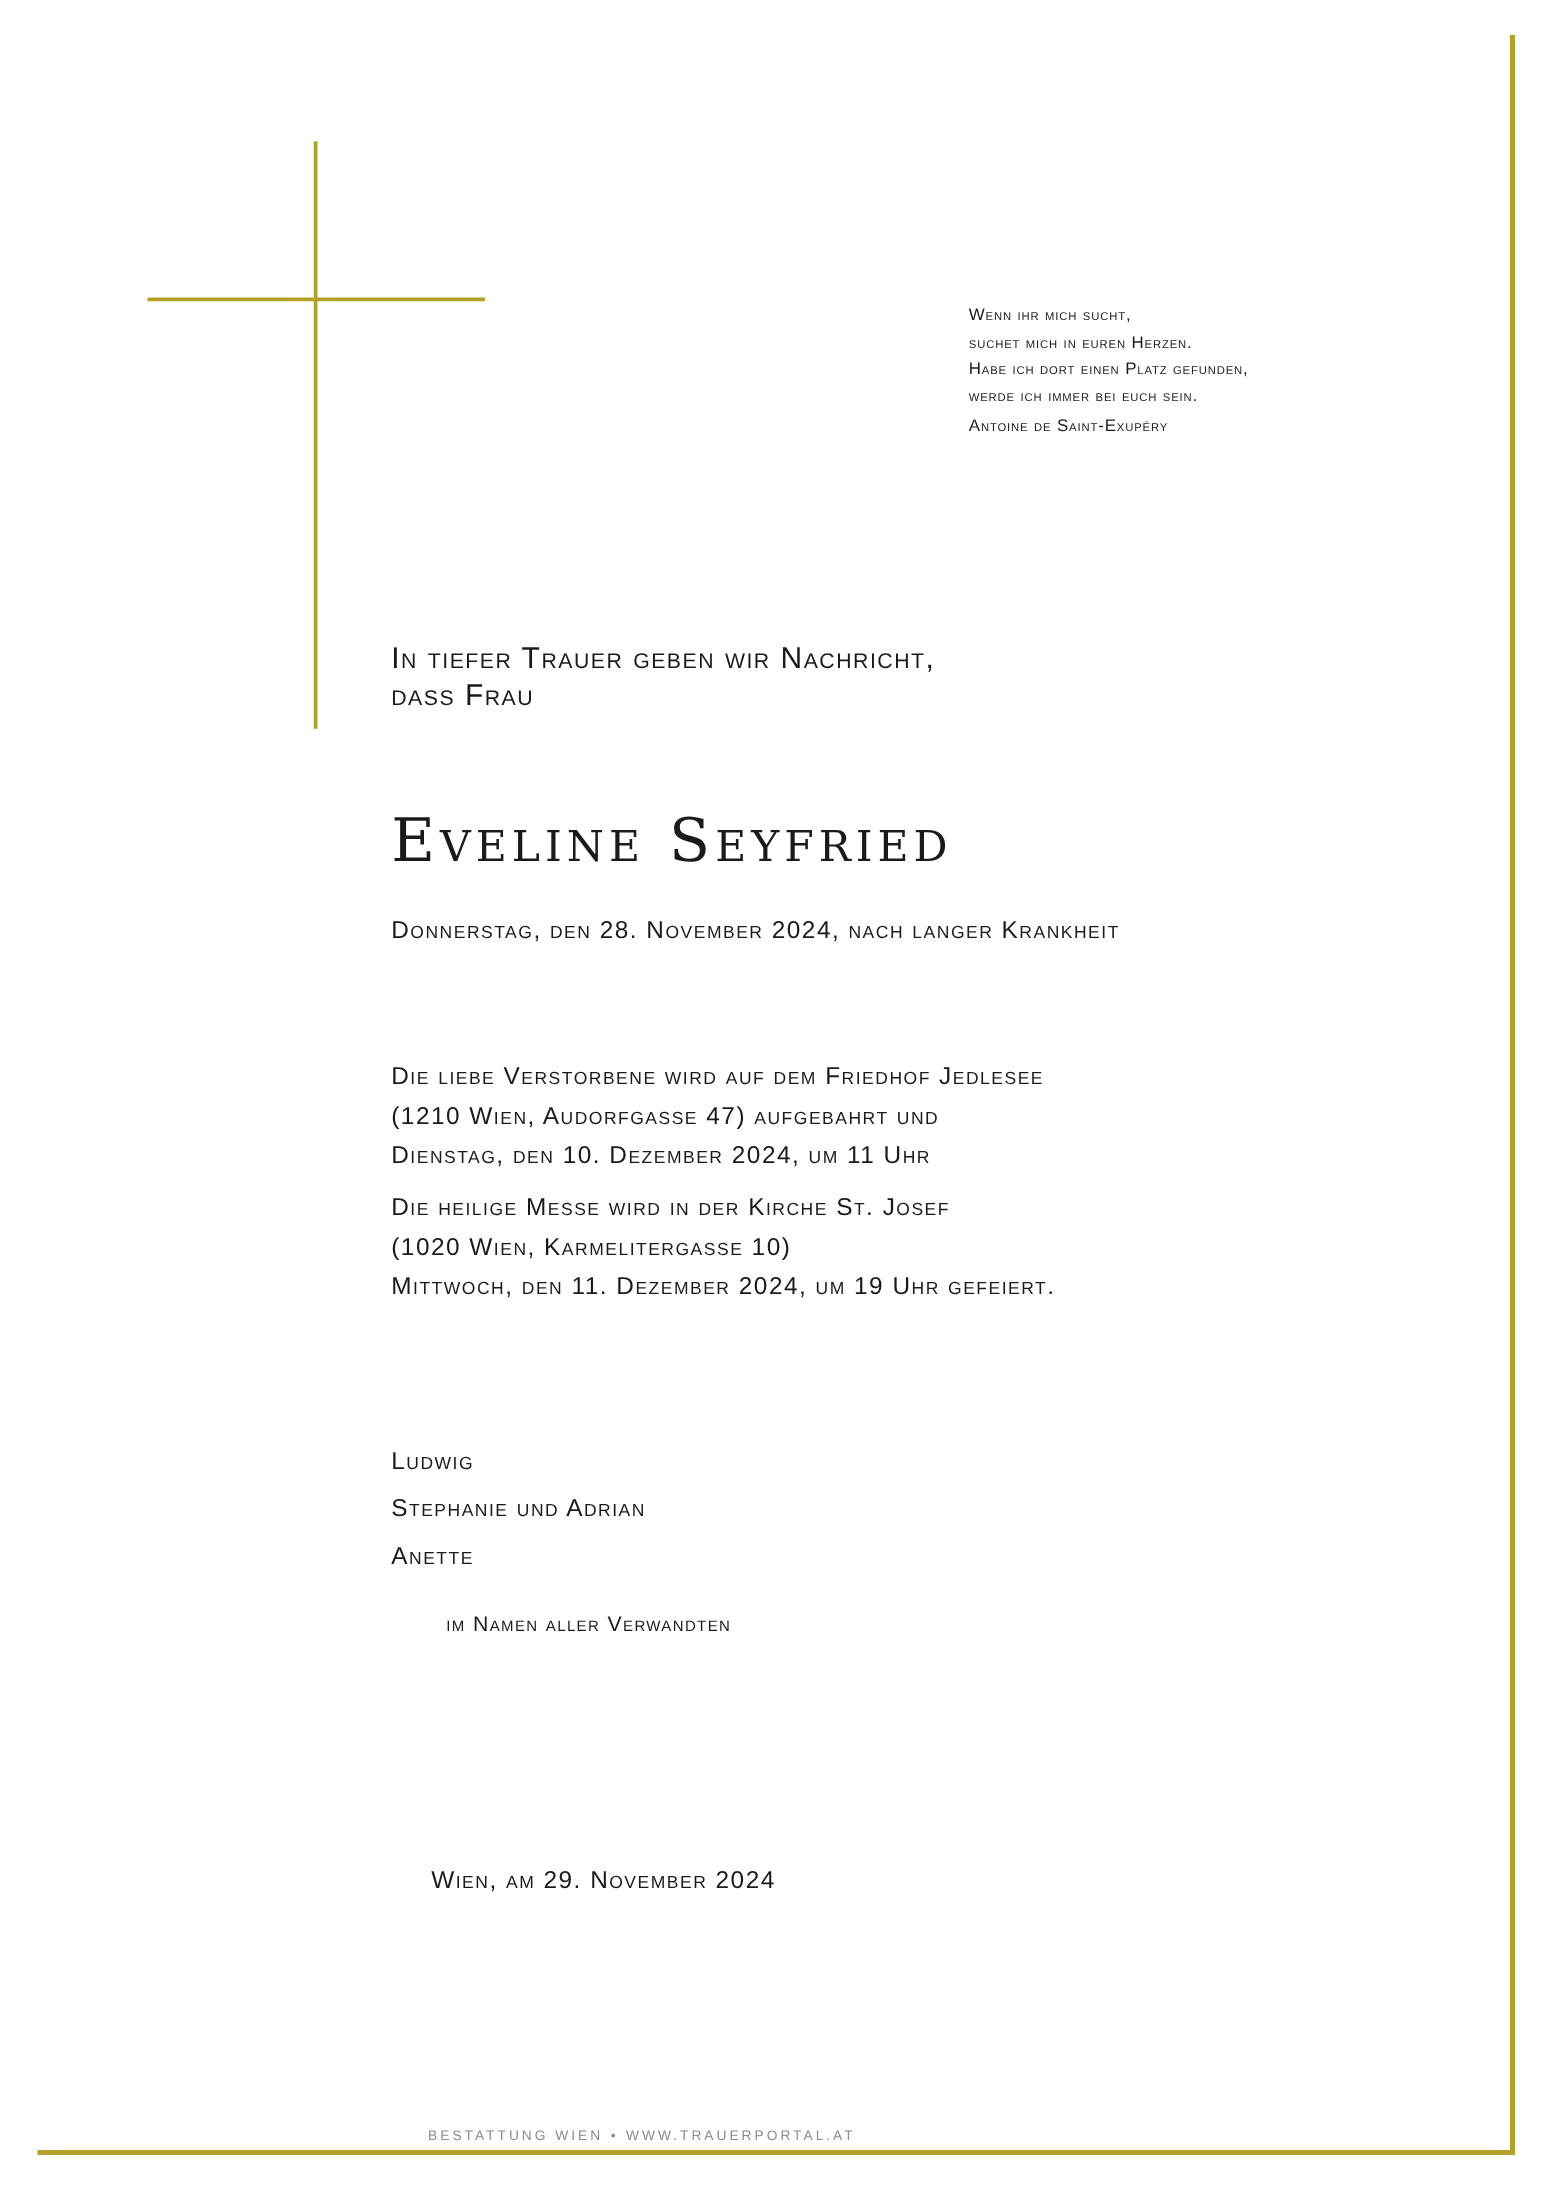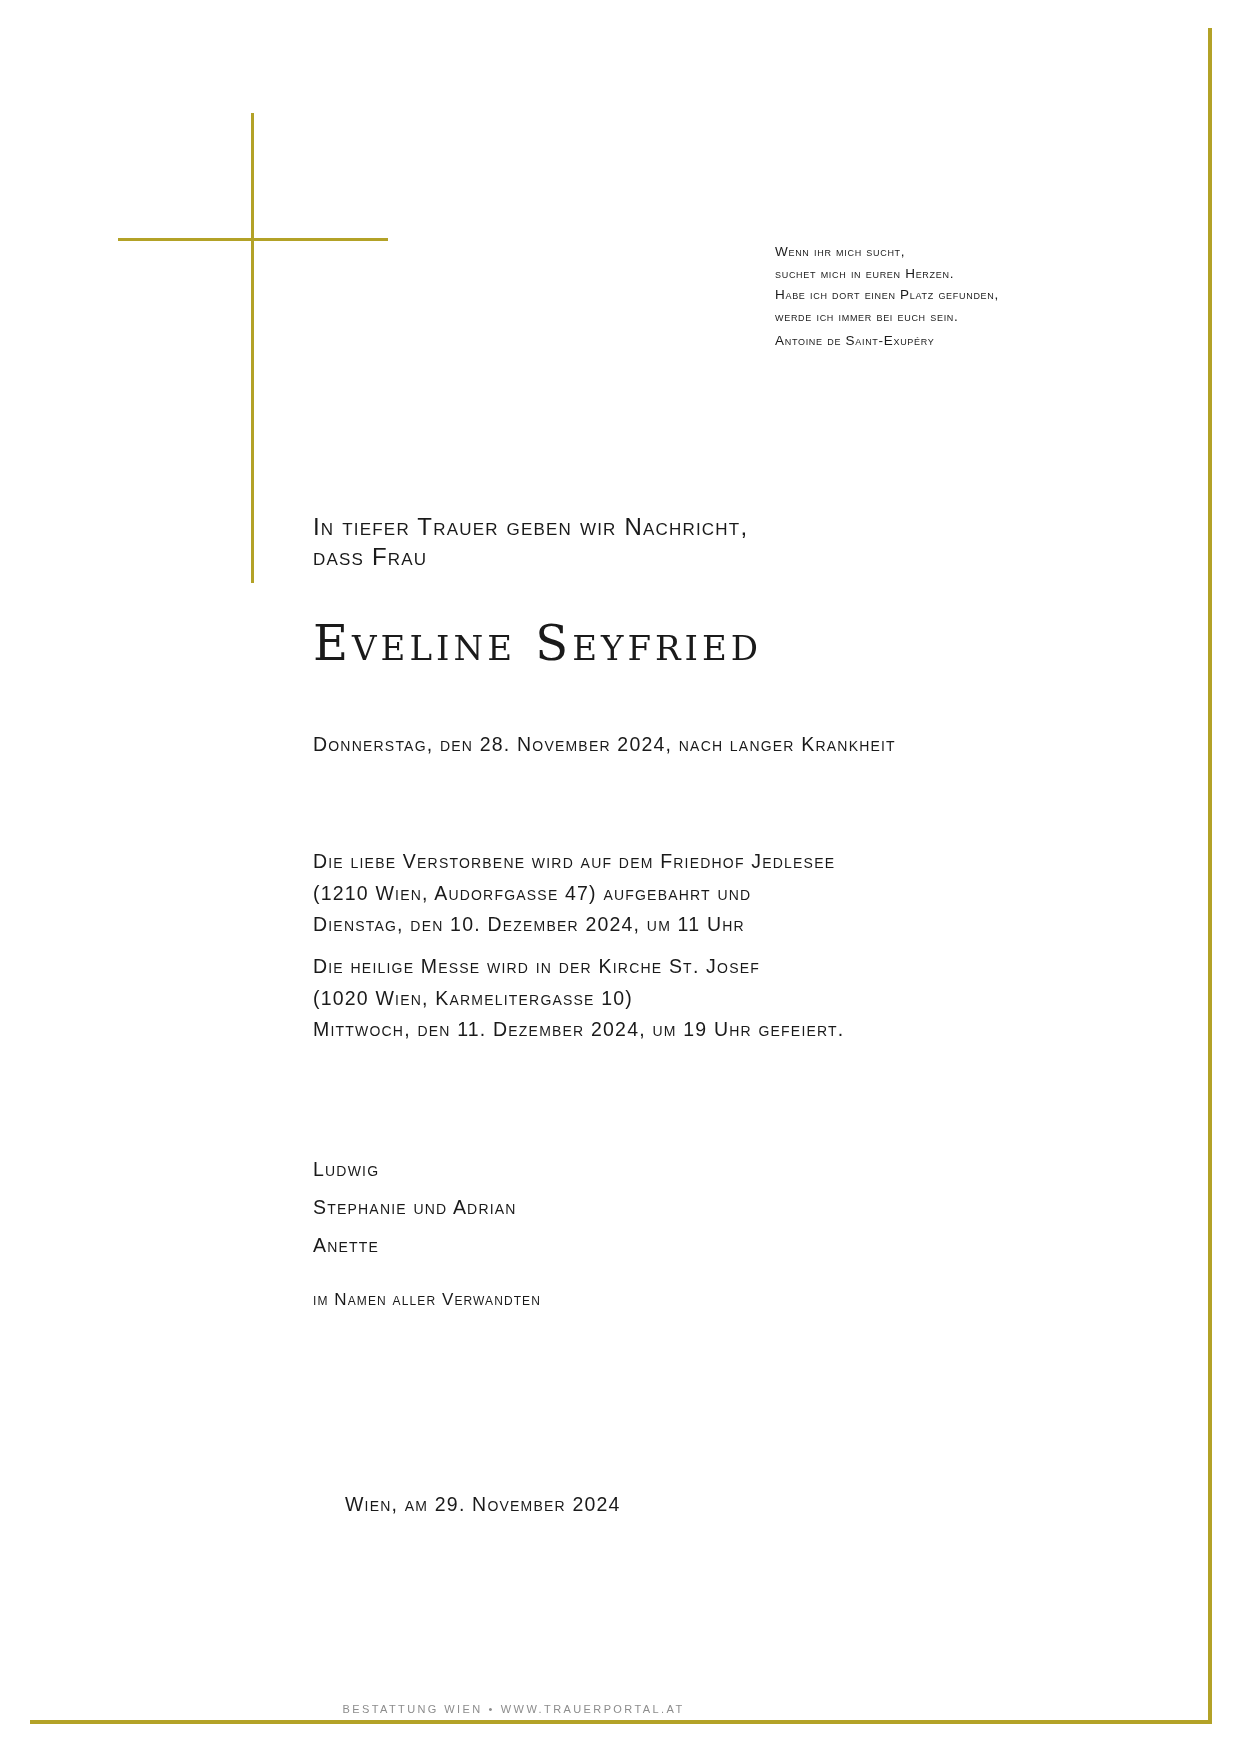--- a/index.html
+++ b/index.html
@@ -62,21 +62,21 @@
 
   .intro {
     top: 512px;
     font-size: 24px;
     line-height: 30px;
     letter-spacing: 1.2px;
     font-variant: small-caps;
   }
   .deceased-name {
     position: absolute;
-    left: 313px; top: 618px;
+    left: 313px; top: 648px;
     margin: 0;
     font-family: "DejaVu Serif", "Liberation Serif", serif;
     font-weight: normal;
     font-size: 48px;
     line-height: 50px;
     letter-spacing: 4px;
     font-variant: small-caps;
   }
   .body-par {
     font-size: 19.5px;
@@ -94,20 +94,21 @@
     line-height: 38px;
     letter-spacing: 1.2px;
     font-variant: small-caps;
   }
   .closing {
     top: 1289px;
     font-size: 17px;
     line-height: 22px;
     letter-spacing: 1.1px;
     font-variant: small-caps;
+    margin-left: 44px;
   }
   .dateline {
     top: 1489px;
     font-size: 19.5px;
     line-height: 30px;
     letter-spacing: 1.2px;
     font-variant: small-caps;
     margin-left: 32px;
   }
 

